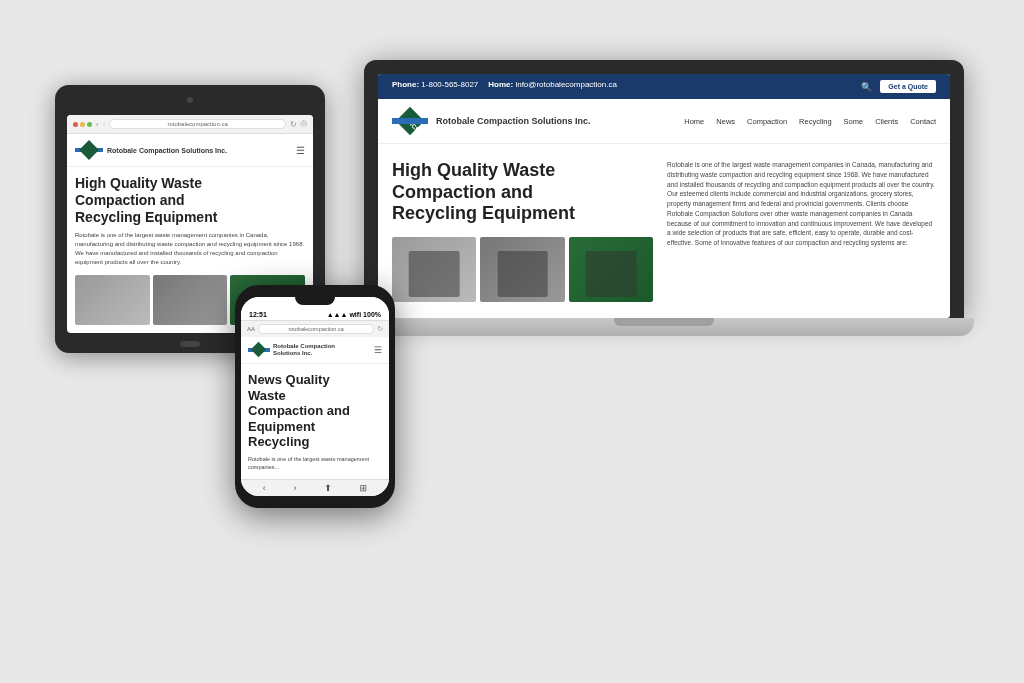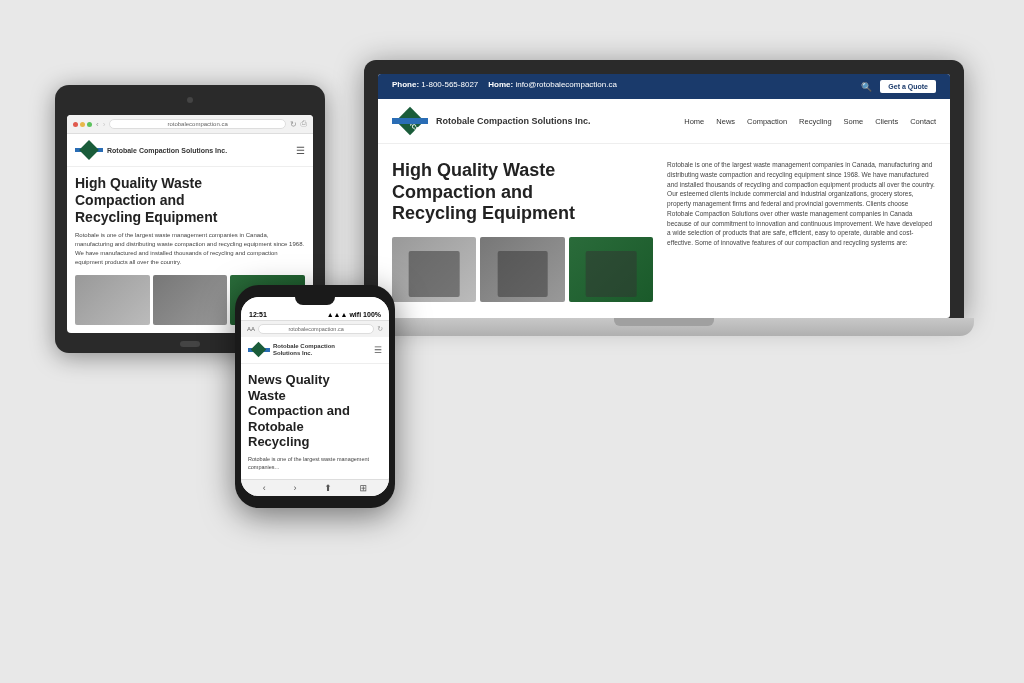--- a/index.html
+++ b/index.html
@@ -585,21 +585,21 @@
             <div class="phone-company-name">Rotobale Compaction Solutions Inc.</div>
           </div>
           <div class="phone-hamburger">☰</div>
         </div>
 
         <div class="phone-hero">
           <h2 class="phone-hero-title">
             <span>News Quality</span><br>
             <span>Waste</span><br>
             <span>Compaction and</span><br>
-            <span>Rotobale</span><br>
+            <span>Equipment</span><br>
             <span>Recycling</span>
           </h2>
           <p class="phone-hero-text">Rotobale is one of the largest waste management companies...</p>
         </div>
 
         <div class="phone-browser-bottom">
           <span class="phone-nav-icon">‹</span>
           <span class="phone-nav-icon">›</span>
           <span class="phone-nav-icon">⬆</span>
           <span class="phone-nav-icon">⊞</span>

